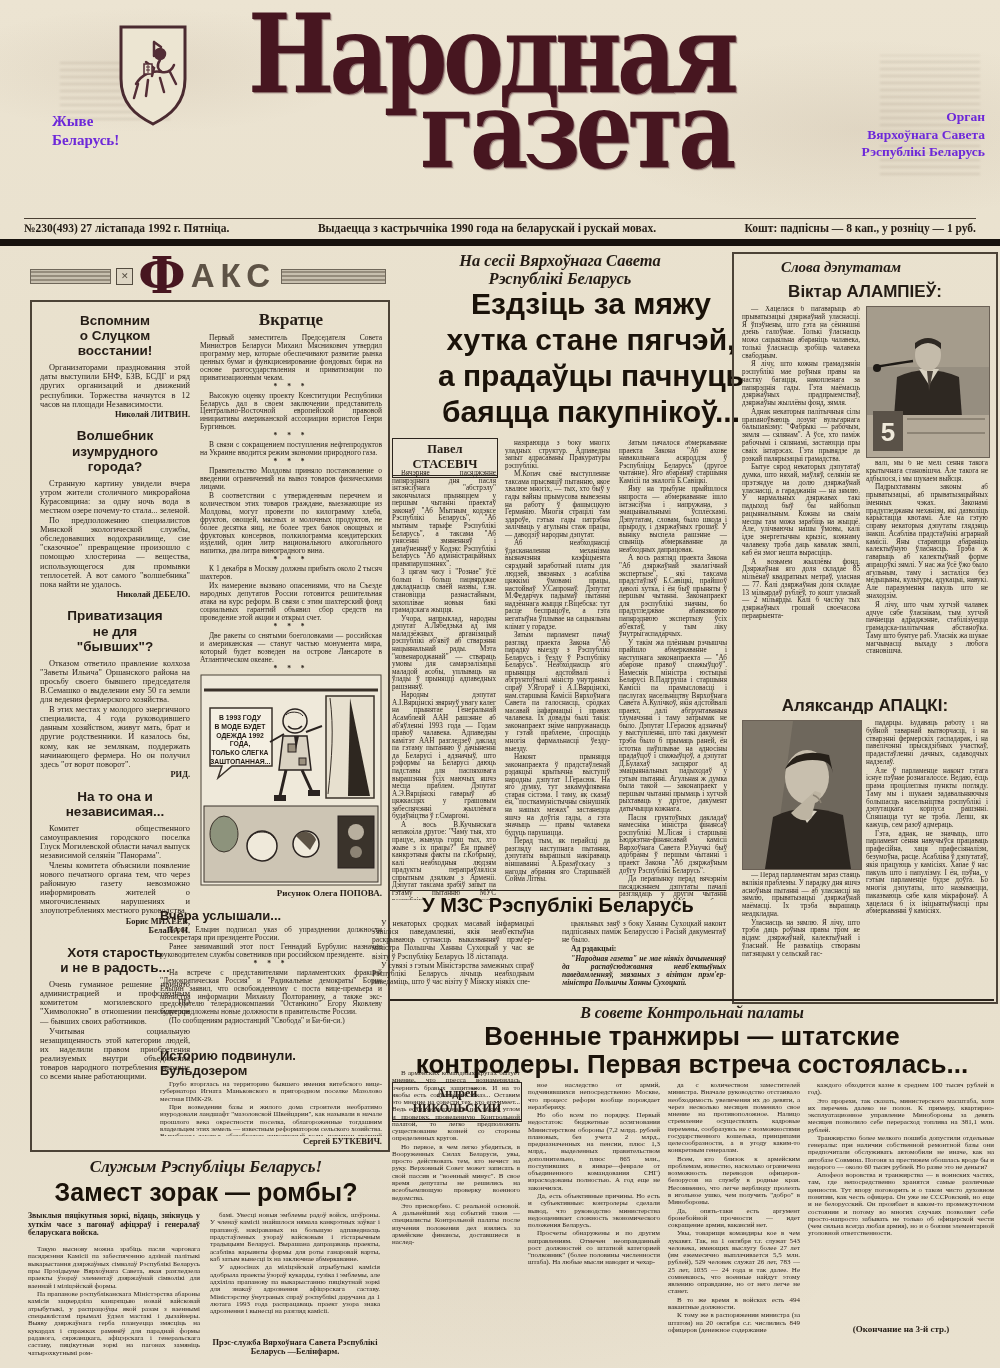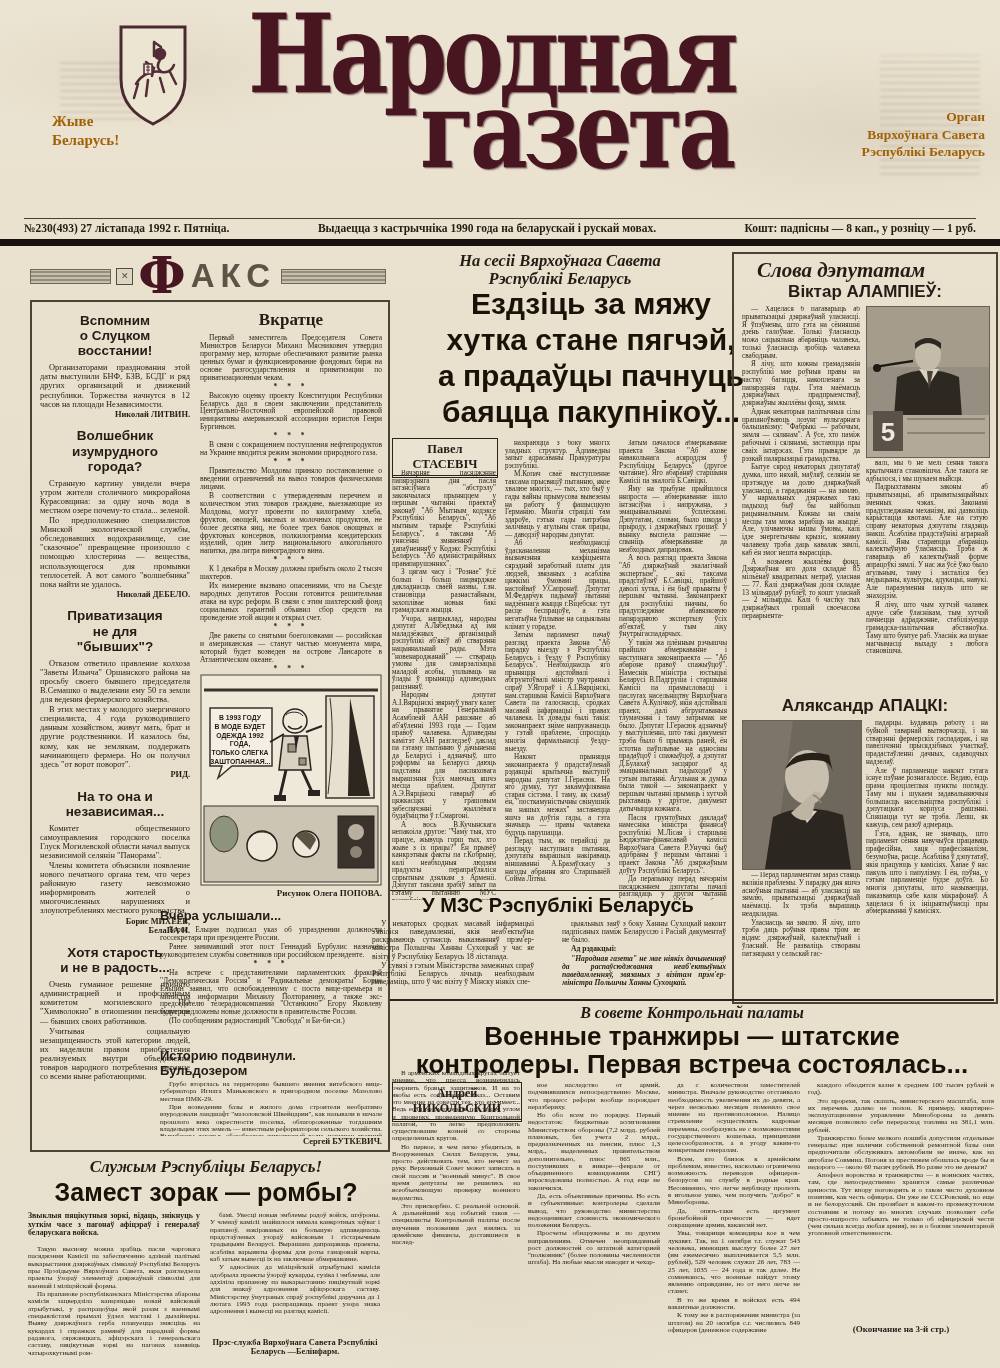--- a/index.html
+++ b/index.html
@@ -4,21 +4,21 @@
 <style>
   html,body{margin:0;padding:0;}
   body{width:1000px;height:1368px;position:relative;overflow:hidden;
     font-family:"Liberation Serif",serif;color:#241c15;
     background:
       radial-gradient(ellipse 300px 90px at 150px 70px, rgba(110,80,55,.08), transparent 70%),
       radial-gradient(ellipse 380px 130px at 860px 130px, rgba(110,80,55,.09), transparent 70%),
       radial-gradient(ellipse 500px 200px at 500px 1250px, rgba(110,80,55,.05), transparent 70%),
       linear-gradient(180deg,#ece4d2,#e7dfcb 40%,#e9e1cf);}
   .abs{position:absolute;}
-  .maroon{color:#a16207;}
+  .maroon{color:#6d28d9;}
   .pre{white-space:pre-line;}
   
   #logo1,#logo2{font-family:"DejaVu Serif",serif;font-weight:bold;color:#471620;
     letter-spacing:-5px;line-height:.9;transform:scaleY(1.12) scaleX(.94);transform-origin:left top;
     text-shadow:1px 1px 0 rgba(60,16,26,.45), 2px 2px 1px rgba(60,16,26,.18);}
   #slogan{font-weight:bold;font-size:15px;line-height:1.25;}
   #organ{font-weight:bold;font-size:13.5px;line-height:1.3;text-align:right;}
   #dateline{display:flex;justify-content:space-between;font-weight:bold;font-size:11.5px;
     border-top:1px solid #4a4034;padding-top:3px;}
   #toprule{background:#17120e;}
@@ -250,21 +250,21 @@
 <div class="abs col" style="left:619px;top:440px;width:108px;height:460px;font-size:7.2px;line-height:1.05;">
     <p>Затым пачалося абмеркаванне праекта Закона "Аб ахове навакольнага асяроддзя ў Рэспубліцы Беларусь" (другое чытанне). Яго абараняў старшыня Камісіі па экалогіі Б.Савіцкі.</p>
     <p>Яму на трыбуне прыйшлося няпроста — абмеркаванне ішло інтэнсіўна і напружана, з эмацыянальнымі ўсплёскамі. Дэпутатам, словам, было шкода і прыроду, і дзяржаўных грошаў. У выніку выспела рашэнне — спыніць абмеркаванне да неабходных дапрацовак.</p>
     <p>А вось разгляд праекта Закона "Аб дзяржаўнай экалагічнай экспертызе", які таксама прадстаўляў Б.Савіцкі, прайшоў даволі хутка, і ён быў прыняты ў першым чытанні. Законапраект для рэспублікі значны, бо прадугледжвае абавязковую папярэднюю экспертызу ўсіх аб'ектаў, у тым ліку ўнутрыгаспадарчых.</p>
     <p>У такім жа плённым рэчышчы прайшло абмеркаванне і наступнага законапраекта — "Аб абароне правоў спажыўцоў". Намеснік міністра юстыцыі Беларусі В.Падгруша і старшыня Камісіі па прамысловасці і паслугах насельніцтву Вярхоўнага Савета А.Кулічкоў, якія адстойвалі праект, далі абгрунтаваныя тлумачэнні і таму затрымак не было. Дэпутат І.Герасюк адзначыў у выступленні, што такі дакумент трэба было б прымаць раней, ён істотна паўплывае на адносіны прадаўцоў і спажыўцоў, а дэпутат Д.Булахаў засцярог ад эмацыянальных падыходаў у гэтым пытанні. Агульная ж думка была такой — законапраект у першым чытанні прымаць і хутчэй рыхтаваць у другое, дакумент датычыцца кожнага.</p>
     <p>Пасля грунтоўных дакладаў намесніка міністра фінансаў рэспублікі М.Лісая і старшыні Бюджэтна-фінансавай камісіі Вярхоўнага Савета Р.Унучкі быў адобраны ў першым чытанні і праект Закона "Аб дзяржаўным доўгу Рэспублікі Беларусь".</p>
     <p>Да перапынку перад вячэрнім пасяджэннем дэпутаты пачалі разглядаць у другім чытанні законапраект "Аб свабодзе веравызнанняў і рэлігійных арганізацыях", які прадстаўляў А.І.Вярцінскі, намеснік старшыні камісіі Вярхоўнага Савета.</p>
   </div>
 
 <div class="abs nbox" style="left:732px;top:252px;width:262px;height:748px;">
-  <div class="abs kicker" style="left:0;top:5px;width:214px;font-size:21px;">Слова дэпутатам</div>
+  <div class="abs kicker" style="left:0;top:5px;width:214px;font-size:15px;">Слова дэпутатам</div>
   <div class="abs depname" style="left:0;top:28px;width:262px;">Віктар АЛАМПІЕЎ:</div>
   <div class="abs col" style="left:8px;top:52px;width:118px;height:386px;font-size:7.2px;line-height:1.08;">
       <p>— Хацелася б пагаварыць аб прыватызацыі дзяржаўнай уласнасці. Я ўпэўнены, што гэта на сённяшні дзень галоўнае. Толькі ўласнасць можа сацыяльна абараніць чалавека, толькі ўласнасць зробіць чалавека свабодным.</p>
       <p>Я лічу, што кожны грамадзянін рэспублікі мае роўныя правы на частку багацця, накопленага за папярэднія гады. Гэта маёмасць дзяржаўных прадпрыемстваў, дзяржаўны жыллёвы фонд, зямля.</p>
       <p>Аднак некаторыя палітычныя сілы прапаноўваюць лозунг вульгарнага бальшавізму: "Фабрыкі — рабочым, зямля — сялянам". А ўсе, хто паміж рабочымі і сялянамі, застаюцца пры сваіх інтарэсах. Гэта прывядзе да рэзкай палярызацыі грамадства.</p>
       <p>Бытуе сярод некаторых дэпутатаў думка, што няхай, маўляў, селянін не прэтэндуе на долю дзяржаўнай уласнасці, а гараджанін — на зямлю. У нармальных дзяржавах такі падыход быў бы найбольш рацыянальным. Кожны на сваім месцы там можа зарабіць на жыццё. Але, улічваючы нашы ўмовы, калі ідзе энергетычны крызіс, кожнаму чалавеку трэба даць кавалак зямлі, каб ён змог нешта вырасціць.</p>
       <p>А возьмем жыллёвы фонд. Дзяржаўная яго доля складае 85 мільёнаў квадратных метраў, уласная — 77. Калі дзяржаўная доля складае 13 мільярдаў рублёў, то кошт уласнай — 2 мільярды. Калі б частку тых дзяржаўных грошай своечасова пераарыента-</p>
     </div>
   <div class="abs photo" style="left:132px;top:52px;width:122px;height:150px;">
     <svg width="122" height="150" viewBox="0 0 122 150">

